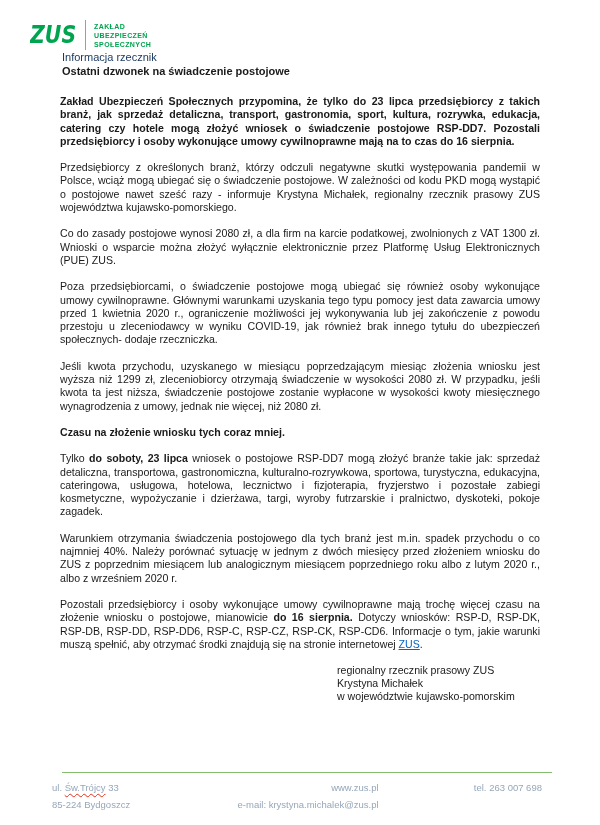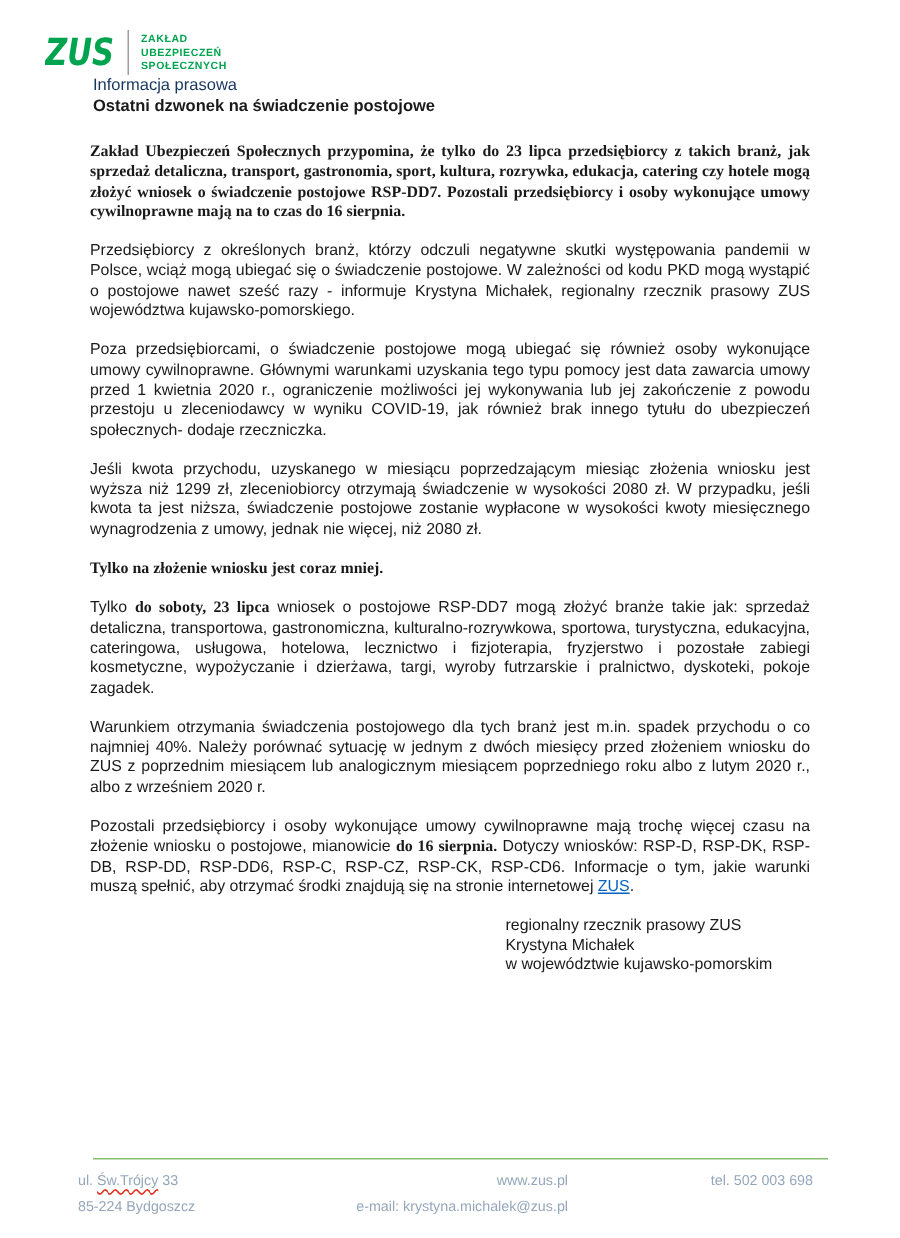--- a/index.html
+++ b/index.html
@@ -27,21 +27,21 @@
     line-height:9px;letter-spacing:.4px;}
   .kicker{position:absolute;top:51px;left:62px;font-size:11px;color:var(--navy);}
   .doc-title{position:absolute;top:65px;left:62px;font-size:11px;font-weight:bold;color:var(--text);}
   
   .doc-body{position:absolute;top:95px;left:60px;width:480px;}
   .doc-body p{
     font-size:10.6px;line-height:13.3px;text-align:justify;
     margin-bottom:13px;color:var(--text);
   }
   .doc-body p:last-child{margin-bottom:0;}
-  .bold{font-weight:bold;font-family:Liberation Serif, serif;}
+  .bold{font-weight:bold;}
   a.doc-link{color:var(--link);text-decoration:underline;cursor:pointer;}
   
   .signature{margin-top:1px;padding-left:277px;font-size:10.6px;line-height:13px;color:var(--text);}
   
   .footer{position:absolute;left:0;right:0;bottom:0;height:53px;}
   .footer-rule{position:absolute;top:0;left:62px;width:490px;height:0;
     border-top:1.5px solid var(--footer-rule);}
   .footer-grid{position:absolute;top:7px;left:52px;right:52px;display:flex;
     color:var(--footer-text);font-size:9.5px;line-height:17px;}
   .footer-col{flex:1;}
@@ -62,29 +62,30 @@
       <text x="0" y="25" font-family="'DejaVu Sans', sans-serif" font-weight="bold" font-style="italic" font-size="26" fill="#00a44f" textLength="48" lengthAdjust="spacingAndGlyphs">ZUS</text>
     </svg>
     <div class="logo-divider"></div>
     <div class="org-name">
       <div>ZAKŁAD</div>
       <div>UBEZPIECZEŃ</div>
       <div>SPOŁECZNYCH</div>
     </div>
   </div>
 
-  <div class="kicker">Informacja prasowa</div>
+  <div class="kicker">Informacja rzecznik</div>
   <h1 class="doc-title">Ostatni dzwonek na świadczenie postojowe</h1>
 
   <main class="doc-body">
     <p class="bold"><span>Zakład Ubezpieczeń Społecznych przypomina, że tylko do 23 lipca przedsiębiorcy z takich branż, jak sprzedaż detaliczna, transport, gastronomia, sport, kultura, rozrywka, edukacja, catering czy hotele mogą złożyć wniosek o świadczenie postojowe RSP-DD7. Pozostali przedsiębiorcy i osoby wykonujące umowy cywilnoprawne mają na to czas do 16 sierpnia.</span></p>
     <p><span>Przedsiębiorcy z określonych branż, którzy odczuli negatywne skutki występowania pandemii w Polsce, wciąż mogą ubiegać się o świadczenie postojowe. W zależności od kodu PKD mogą wystąpić o postojowe nawet sześć razy - informuje Krystyna Michałek, regionalny rzecznik prasowy ZUS województwa kujawsko-pomorskiego.</span></p>
+    <p><span>Co do zasady postojowe wynosi 2080 zł, a dla firm na karcie podatkowej, zwolnionych z VAT 1300 zł. Wnioski o wsparcie można złożyć wyłącznie elektronicznie przez Platformę Usług Elektronicznych (PUE) ZUS.</span></p>
     <p><span>Poza przedsiębiorcami, o świadczenie postojowe mogą ubiegać się również osoby wykonujące umowy cywilnoprawne. Głównymi warunkami uzyskania tego typu pomocy jest data zawarcia umowy przed 1 kwietnia 2020 r., ograniczenie możliwości jej wykonywania lub jej zakończenie z powodu przestoju u zleceniodawcy w wyniku COVID-19, jak również brak innego tytułu do ubezpieczeń społecznych- dodaje rzeczniczka.</span></p>
     <p><span>Jeśli kwota przychodu, uzyskanego w miesiącu poprzedzającym miesiąc złożenia wniosku jest wyższa niż 1299 zł, zleceniobiorcy otrzymają świadczenie w wysokości 2080 zł. W przypadku, jeśli kwota ta jest niższa, świadczenie postojowe zostanie wypłacone w wysokości kwoty miesięcznego wynagrodzenia z umowy, jednak nie więcej, niż 2080 zł.</span></p>
-    <p class="bold"><span>Tylko na złożenie wniosku jest coraz mniej.</span></p>
+    <p class="bold"><span>Czasu na złożenie wniosku tych coraz mniej.</span></p>
     <p><span>Tylko </span><span class="bold">do soboty, 23 lipca</span><span> wniosek o postojowe RSP-DD7 mogą złożyć branże takie jak: sprzedaż detaliczna, transportowa, gastronomiczna, kulturalno-rozrywkowa, sportowa, turystyczna, edukacyjna, cateringowa, usługowa, hotelowa, lecznictwo i fizjoterapia, fryzjerstwo i pozostałe zabiegi kosmetyczne, wypożyczanie i dzierżawa, targi, wyroby futrzarskie i pralnictwo, dyskoteki, pokoje zagadek.</span></p>
     <p><span>Warunkiem otrzymania świadczenia postojowego dla tych branż jest m.in. spadek przychodu o co najmniej 40%. Należy porównać sytuację w jednym z dwóch miesięcy przed złożeniem wniosku do ZUS z poprzednim miesiącem lub analogicznym miesiącem poprzedniego roku albo z lutym 2020 r., albo z wrześniem 2020 r.</span></p>
     <p><span>Pozostali przedsiębiorcy i osoby wykonujące umowy cywilnoprawne mają trochę więcej czasu na złożenie wniosku o postojowe, mianowicie </span><span class="bold">do 16 sierpnia.</span><span> Dotyczy wniosków: RSP-D, RSP-DK, RSP-DB, RSP-DD, RSP-DD6, RSP-C, RSP-CZ, RSP-CK, RSP-CD6. Informacje o tym, jakie warunki muszą spełnić, aby otrzymać środki znajdują się na stronie internetowej </span><a class="doc-link" href="#">ZUS</a><span>.</span></p>
 
     <div class="signature">
       <div>regionalny rzecznik prasowy ZUS</div>
       <div>Krystyna Michałek</div>
       <div>w województwie kujawsko-pomorskim</div>
     </div>
   </main>
@@ -94,18 +95,18 @@
     <div class="footer-grid">
       <div class="footer-col">
         <div><span>ul. </span><span class="misspelled">Św.Trójcy</span><span> 33</span></div>
         <div>85-224 Bydgoszcz</div>
       </div>
       <div class="footer-col center">
         <div>www.zus.pl</div>
         <div>e-mail: krystyna.michalek@zus.pl</div>
       </div>
       <div class="footer-col right">
-        <div>tel. 502 003 698</div>
+        <div>tel. 263 007 698</div>
       </div>
     </div>
   </footer>
 
 </div>
 
 </body></html>

